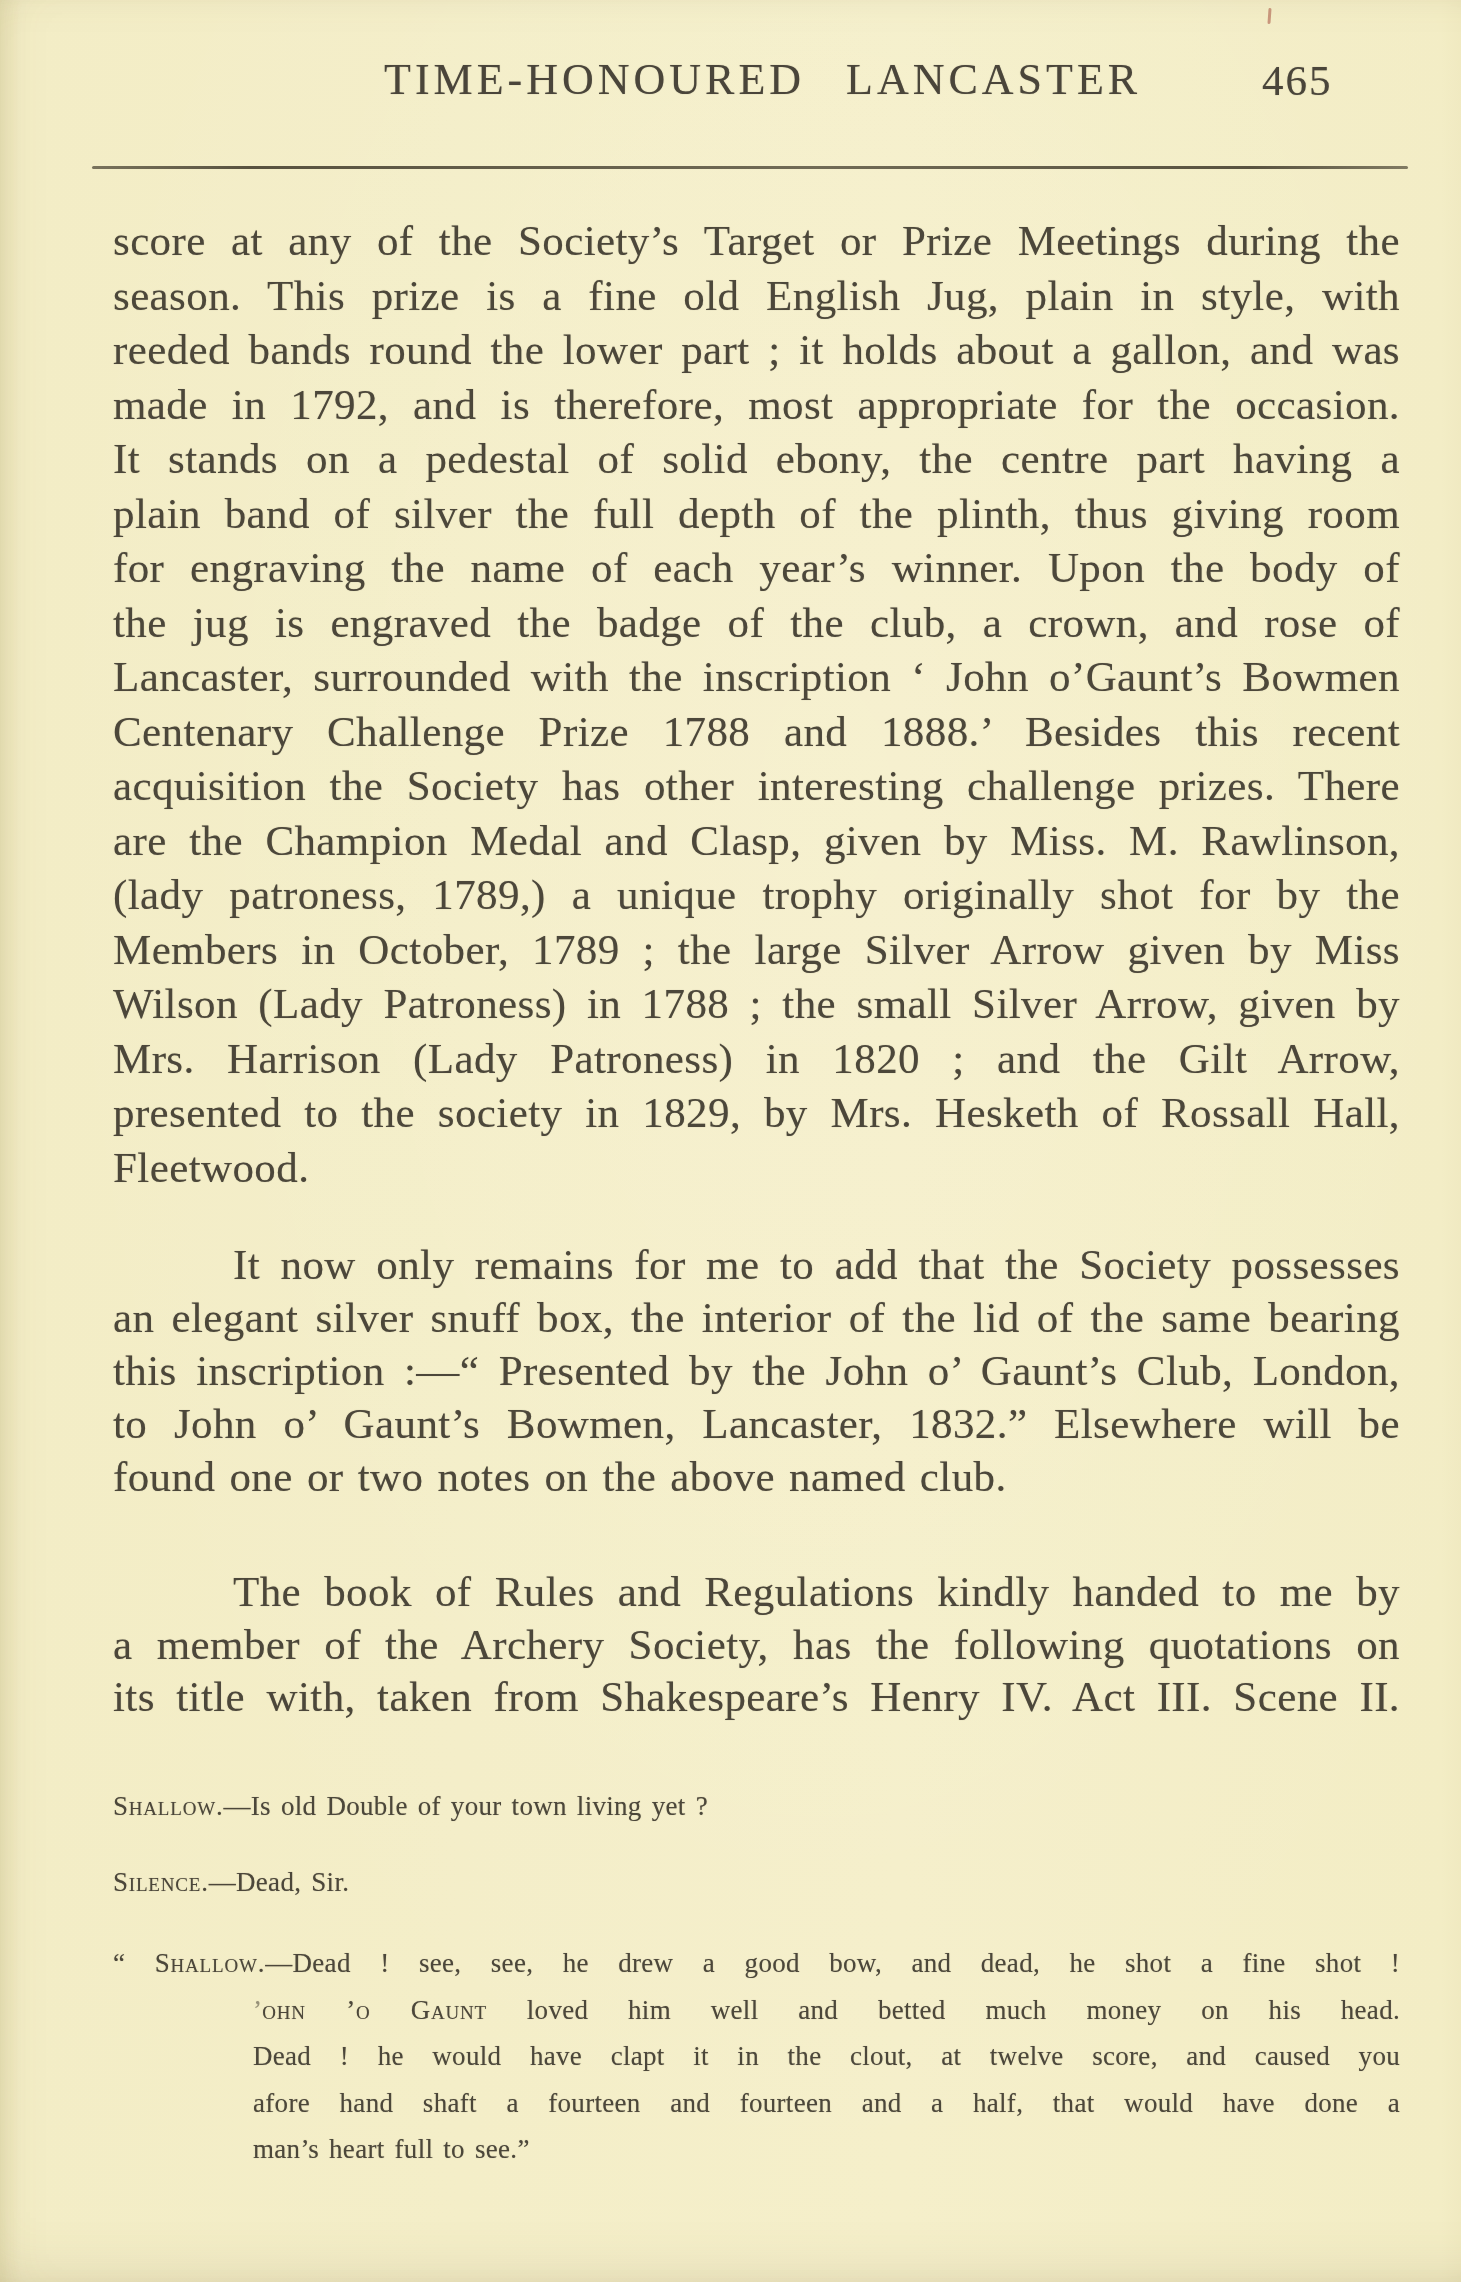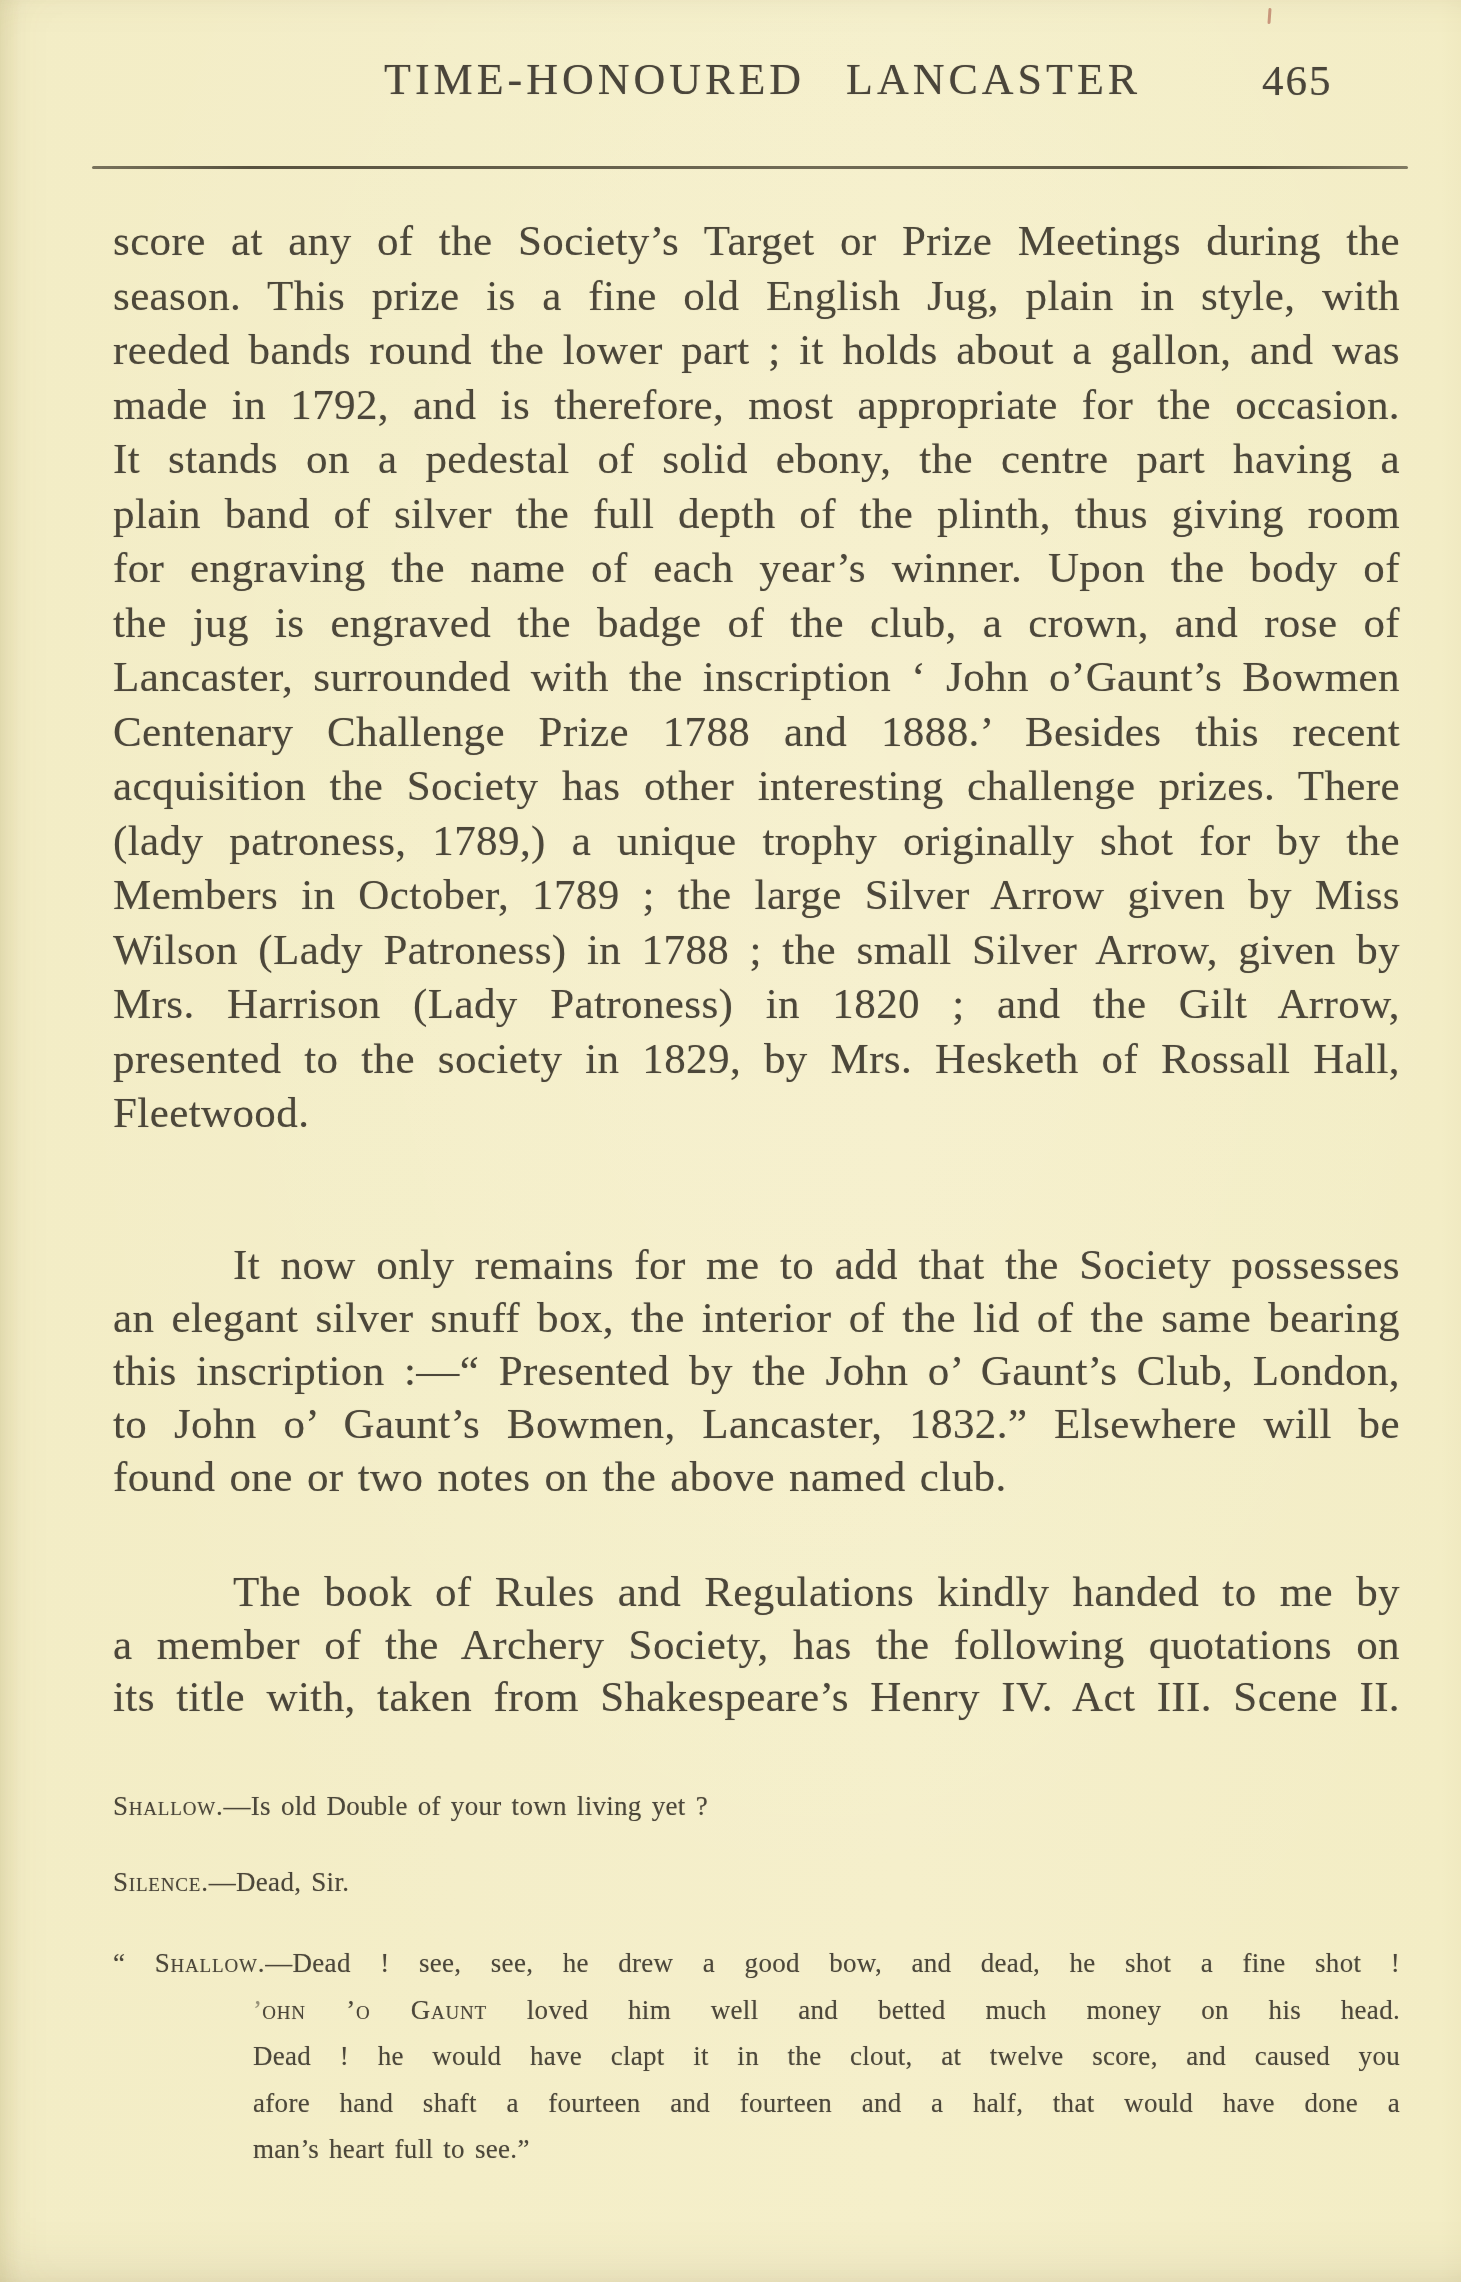--- a/index.html
+++ b/index.html
@@ -97,20 +97,21 @@
       <div class="bl">season.  This prize is a fine old English Jug, plain in style, with</div>
       <div class="bl">reeded bands round the lower part ; it holds about a gallon, and was</div>
       <div class="bl">made in 1792, and is therefore, most appropriate for the occasion.</div>
       <div class="bl">It stands on a pedestal of solid ebony, the centre part having a</div>
       <div class="bl">plain band of silver the full depth of the plinth, thus giving room</div>
       <div class="bl">for engraving the name of each year’s winner.  Upon the body of</div>
       <div class="bl">the jug is engraved the badge of the club, a crown, and rose of</div>
       <div class="bl">Lancaster, surrounded with the inscription ‘ John o’Gaunt’s Bowmen</div>
       <div class="bl">Centenary Challenge Prize 1788 and 1888.’  Besides this recent</div>
       <div class="bl">acquisition the Society has other interesting challenge prizes.  There</div>
+      <div class="bl">are the Champion Medal and Clasp, given by Miss. M. Rawlinson,</div>
       <div class="bl">(lady patroness, 1789,) a unique trophy originally shot for by the</div>
       <div class="bl">Members in October, 1789 ; the large Silver Arrow given by Miss</div>
       <div class="bl">Wilson (Lady Patroness) in 1788 ; the small Silver Arrow, given by</div>
       <div class="bl">Mrs. Harrison (Lady Patroness) in 1820 ; and the Gilt Arrow,</div>
       <div class="bl">presented to the society in 1829, by Mrs. Hesketh of Rossall Hall,</div>
       <div class="bl last">Fleetwood.</div>
     </section>
 
     <section class="para p2">
       <div class="bl indent">It now only remains for me to add that the Society possesses</div>

